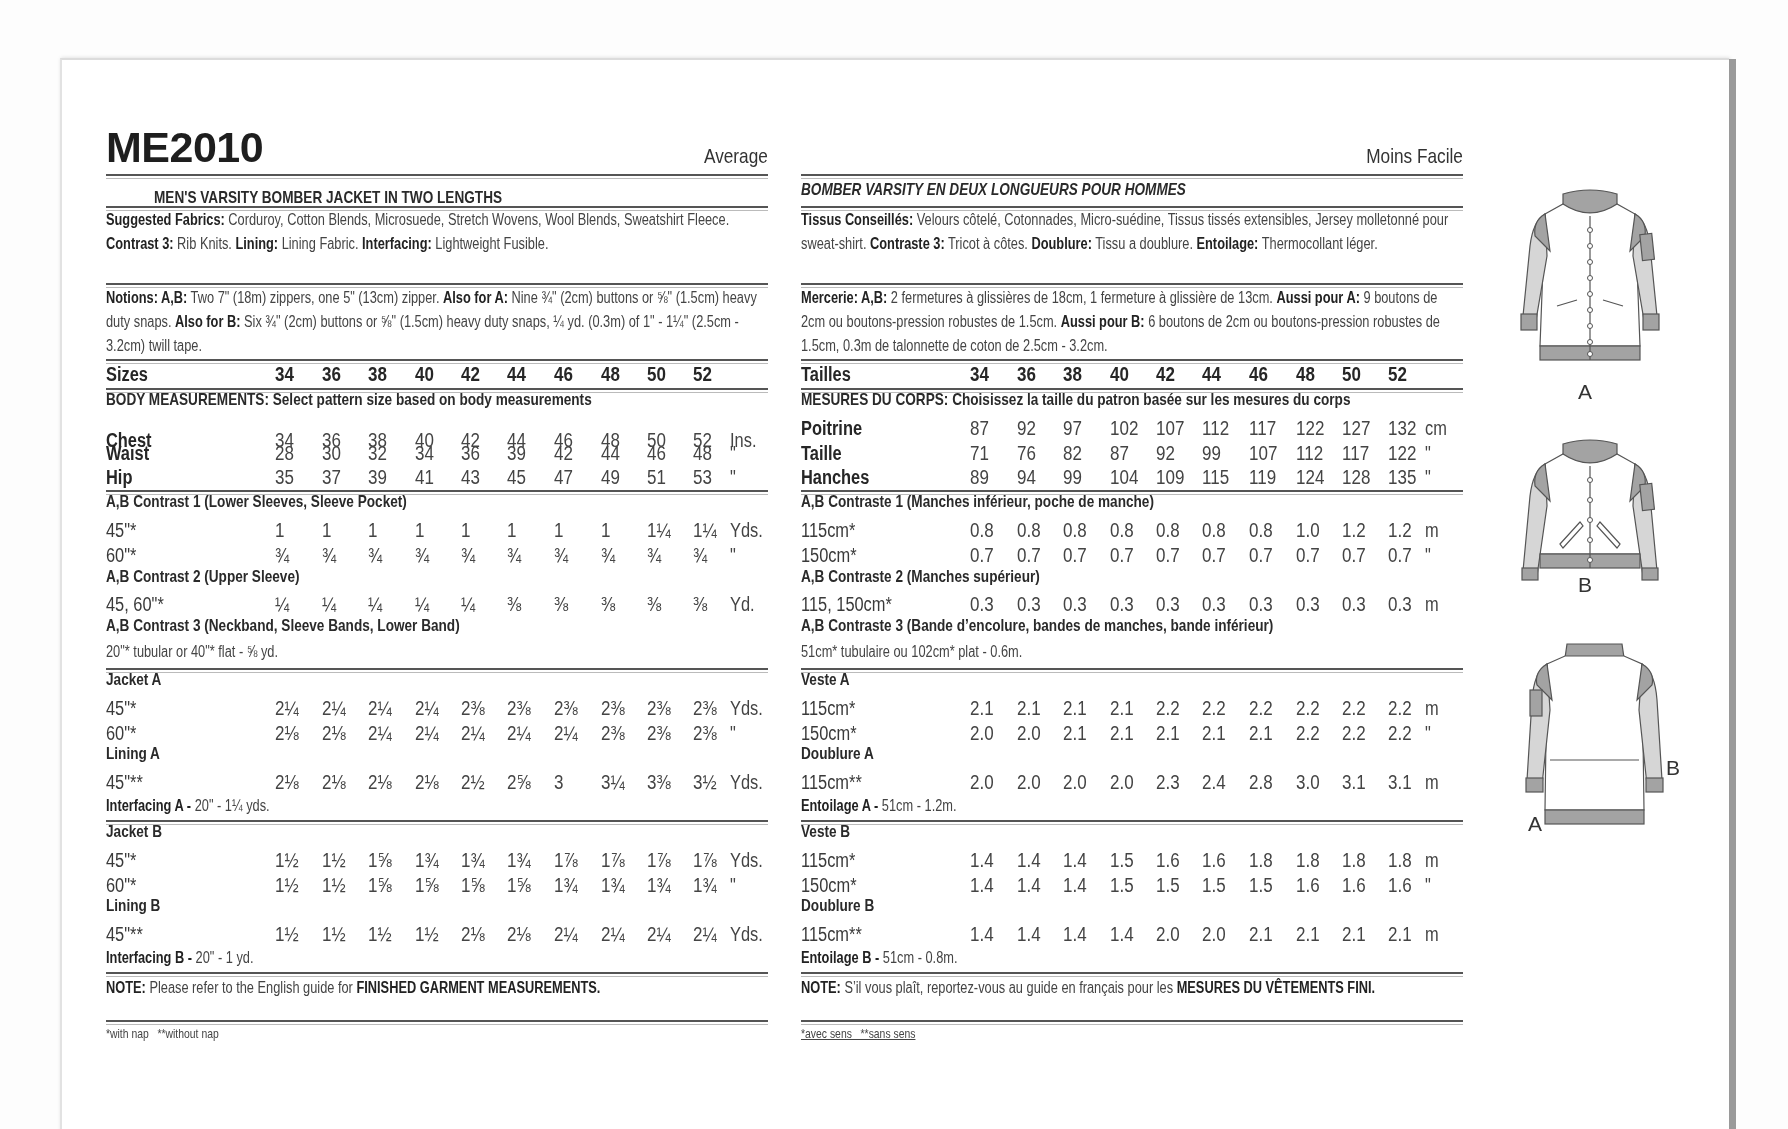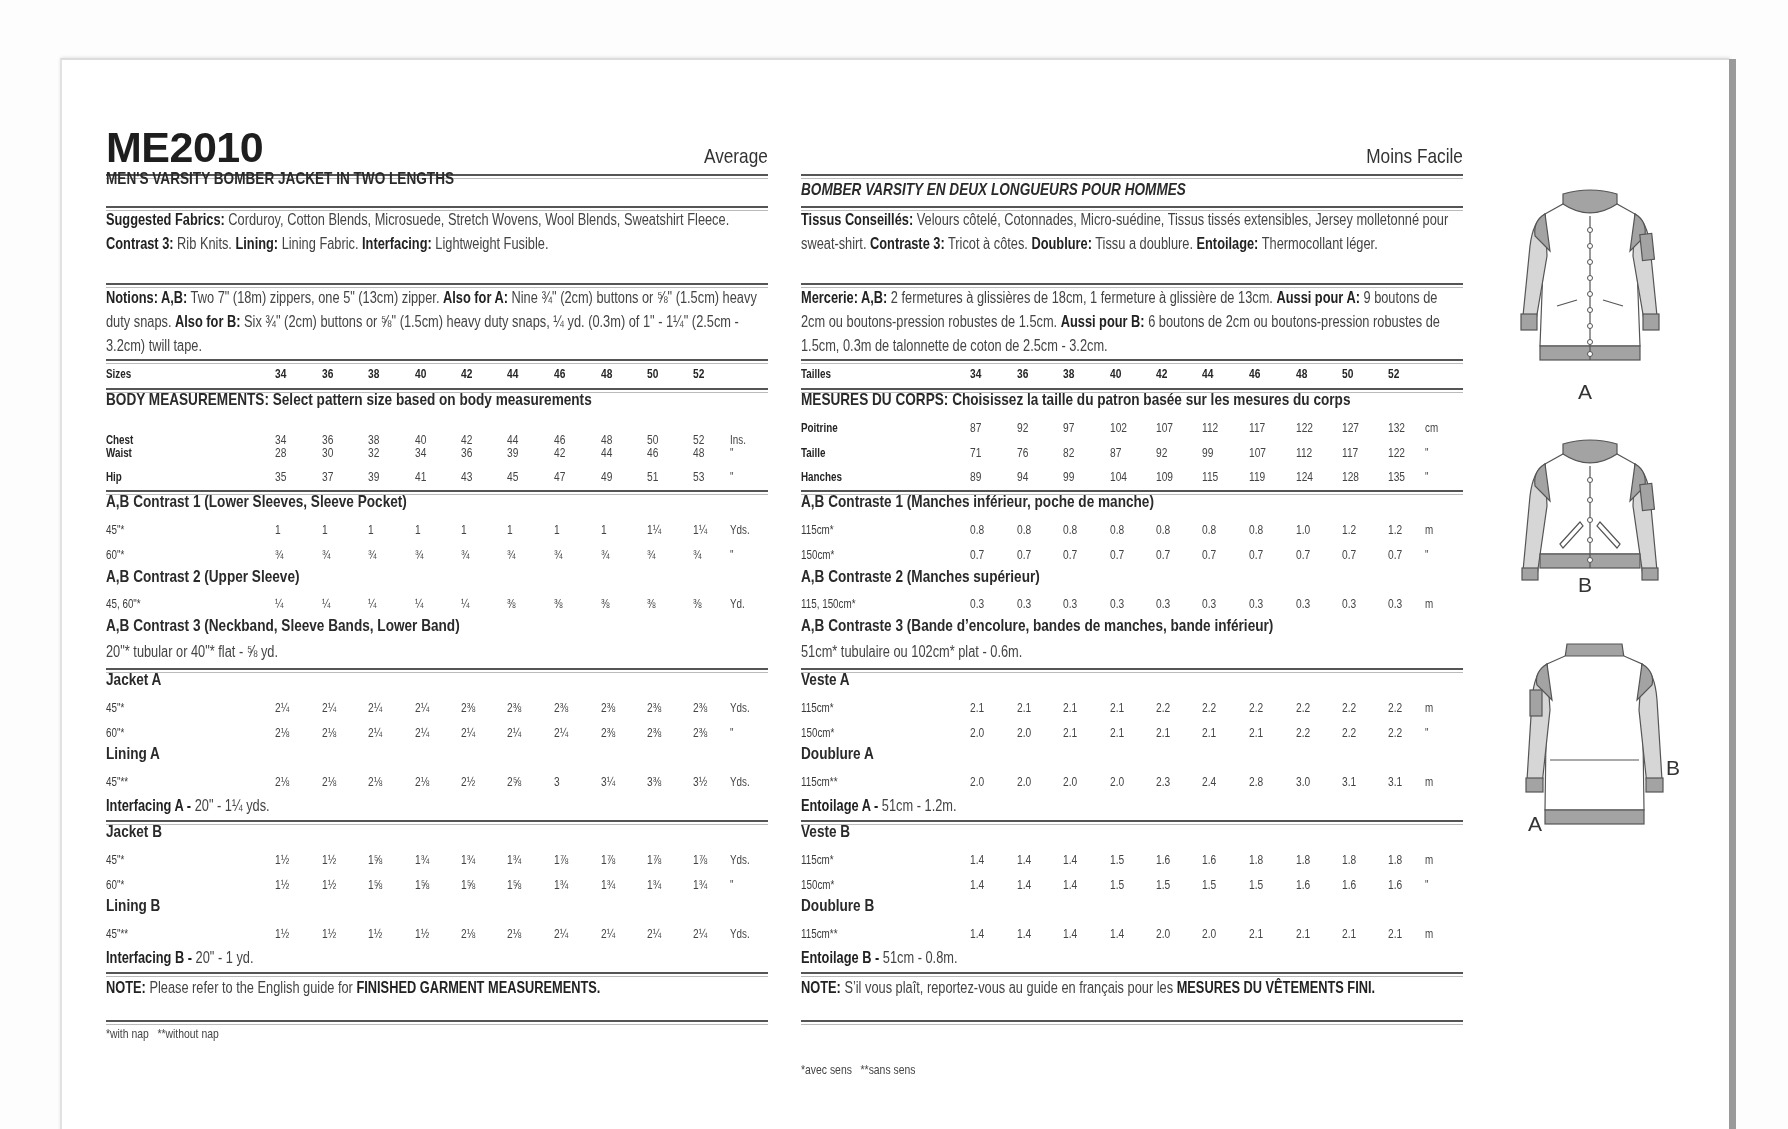--- a/index.html
+++ b/index.html
@@ -27,42 +27,42 @@
     position:absolute; right:0; top:18px; font-size:21px; color:#333;
     transform:scaleX(0.82); transform-origin:right bottom;
   }
   .rule-dbl { border-top:2px solid #555; height:0; margin:0; position:relative; }
   .rule-dbl::after { content:""; position:absolute; left:0; right:0; top:2px; border-top:1px solid #bbb; }
   .block { position:absolute; left:0; width:662px; }
   .narrow { transform:scaleX(0.80); transform-origin:left top; width:125%; white-space:nowrap; }
   .heading { font-weight:bold; font-size:17px; color:#2a2a2a; }
   .txt { font-size:16px; line-height:24px; color:#444; }
   .txt b { color:#222; }
-  .row { position:absolute; left:0; width:662px; height:24px; font-size:12px; line-height:24px; }
+  .row { position:absolute; left:0; width:662px; height:24px; font-size:20px; line-height:24px; }
   .row .lbl { position:absolute; left:0; top:0; white-space:nowrap; transform:scaleX(0.82); transform-origin:left; }
   .row .lbl.bold { font-weight:bold; color:#262626; }
   .row .cell { position:absolute; top:0; width:40px; text-align:left; white-space:nowrap; transform:scaleX(0.85); transform-origin:left; color:#444; }
   .row .cell.bold { font-weight:bold; color:#262626; }
   .row .unit { position:absolute; left:624px; top:0; white-space:nowrap; transform:scaleX(0.82); transform-origin:left; color:#444; }
   .hline { position:absolute; left:0; width:662px; }
   .foot { font-size:13px; color:#444; }
   .illus { position:absolute; }
   .illus-label { position:absolute; font-family:"Liberation Sans", sans-serif; font-size:21px; color:#333; }
 </style>
 </head>
 <body>
 
 <div class="page"></div>
 
 <div class="pattern-no">ME2010</div>
 
 <div class="col en" id="col-en">
   <div class="level">Average</div>
 <div class="hline rule-dbl" style="top: 48px;"></div>
-    <div class="block" style="top: 43px;">
+    <div class="block" style="top: 62px; margin-left: 48px;">
       <div class="narrow heading">MEN'S VARSITY BOMBER JACKET IN TWO LENGTHS</div>
     </div>
     <div class="hline rule-dbl" style="top: 80px;"></div>
     <div class="block txt" style="top: 82px; height: 50px;">
       <div class="narrow" style="white-space: normal; width: 827px;"><span><b>Suggested Fabrics:</b></span><span> Corduroy, Cotton Blends, Microsuede, Stretch Wovens, Wool Blends, Sweatshirt Fleece. </span><span><b>Contrast 3:</b></span><span> Rib Knits. </span><span><b>Lining:</b></span><span> Lining Fabric. </span><span><b>Interfacing:</b></span><span> Lightweight Fusible.</span></div>
     </div>
     <div class="hline rule-dbl" style="top: 157px;"></div>
     <div class="block txt" style="top: 160px; height: 72px;">
       <div class="narrow" style="white-space: normal; width: 827px;"><span><b>Notions: A,B:</b></span><span> Two 7" (18m) zippers, one 5" (13cm) zipper. </span><span><b>Also for A:</b></span><span> Nine ¾" (2cm) buttons or ⅝" (1.5cm) heavy duty snaps. </span><span><b>Also for B:</b></span><span> Six ¾" (2cm) buttons or ⅝" (1.5cm) heavy duty snaps, ¼ yd. (0.3m) of 1" - 1¼" (2.5cm - 3.2cm) twill tape.</span></div>
     </div>
@@ -526,21 +526,21 @@
       <span class="unit">m</span>
     </div>
     <div class="block txt" style="top: 820px;">
       <div class="narrow"><span><b>Entoilage B -</b></span><span> 51cm - 0.8m.</span></div>
     </div>
     <div class="hline rule-dbl" style="top: 846px;"></div>
     <div class="block txt" style="top: 850px;">
       <div class="narrow"><span><b>NOTE:</b></span><span> S’il vous plaît, reportez-vous au guide en français pour les </span><span><b>MESURES DU VÊTEMENTS FINI.</b></span></div>
     </div>
     <div class="hline rule-dbl" style="top: 894px;"></div>
-    <div class="block foot" style="top: 936px;">
+    <div class="block foot" style="top: 900px; text-decoration: underline;">
       <div class="narrow" style="white-space: pre;">*avec sens   **sans sens</div>
     </div>
   </div>
 
 <svg class="illus" style="left:1505px;top:186px" width="170" height="200" viewBox="0 0 170 200">
   <g stroke="#555" stroke-width="1.2" fill="#fff">
     <path d="M58 8 Q85 0 112 8 L112 22 Q85 32 58 22 Z" fill="#a3a3a3"></path>
     <path d="M40 28 L58 18 Q85 36 112 18 L130 28 L135 160 L35 160 Z"></path>
     <path d="M40 28 Q28 35 25 60 L18 130 L30 140 L42 70 Z" fill="#d6d6d6"></path>
     <path d="M40 28 Q28 35 30 50 L45 65 Z" fill="#a3a3a3"></path>

